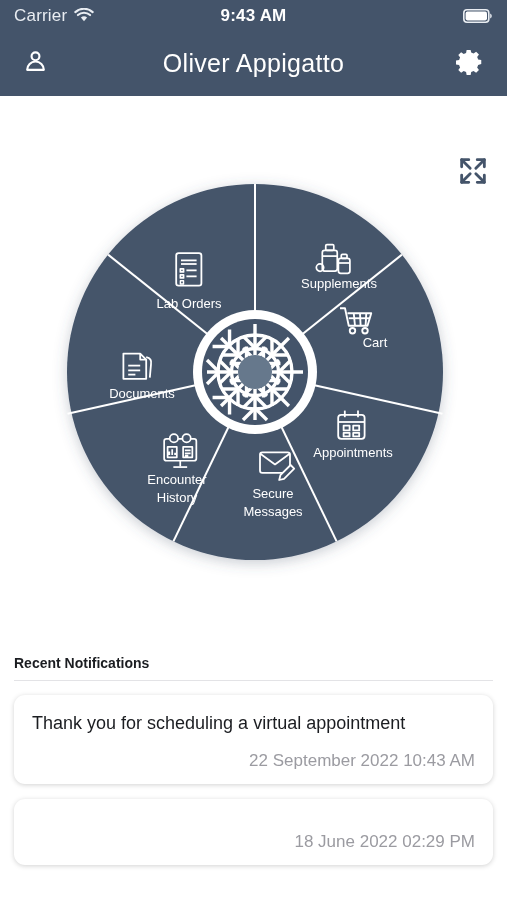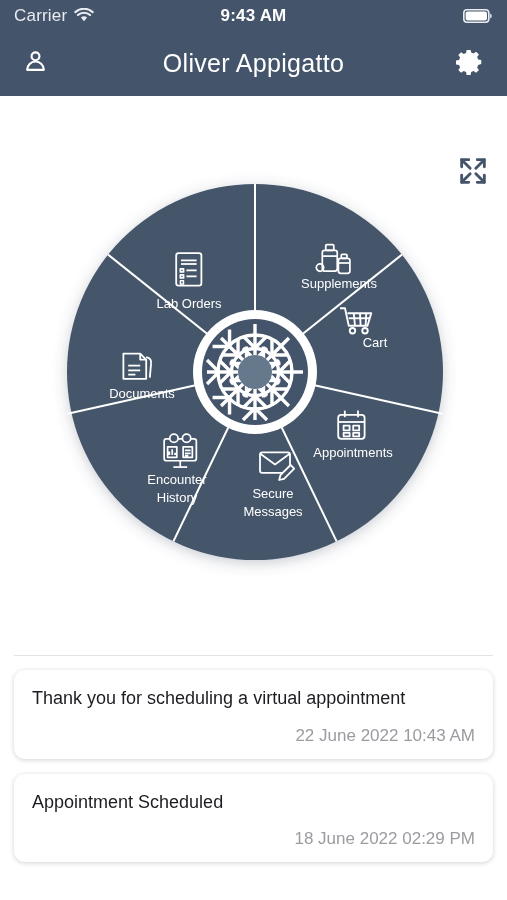--- a/index.html
+++ b/index.html
@@ -328,26 +328,26 @@
             <circle cx="190" cy="190" r="37"></circle>
             <circle cx="190" cy="190" r="23.5"></circle>
           </g>
           <circle cx="190" cy="190" r="17" fill="#66788c"></circle>
         </g>
       </svg>
     </div>
   </div>
 
   <div class="notif-section">
+    <div class="notif-heading">Recent Notifications</div>
     <div class="notif-divider"></div>
 
     <div class="notif-card">
       <div class="notif-text">Thank you for scheduling a virtual appointment</div>
-      <div class="notif-date">22 June 2022 10:43 AM</div>
+      <div class="notif-date">22 September 2022 10:43 AM</div>
     </div>
 
     <div class="notif-card">
-      <div class="notif-text">Appointment Scheduled</div>
       <div class="notif-date">18 June 2022 02:29 PM</div>
     </div>
   </div>
 
 </div>
 
 </body></html>

